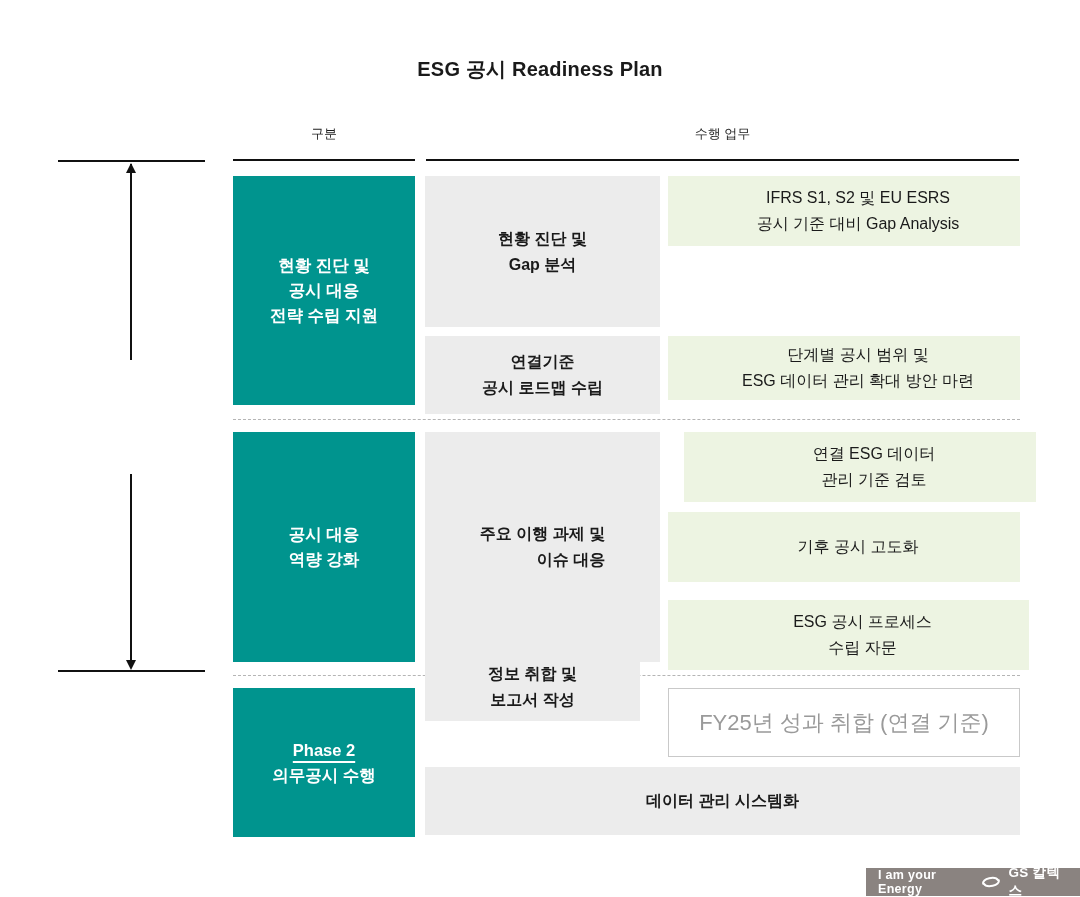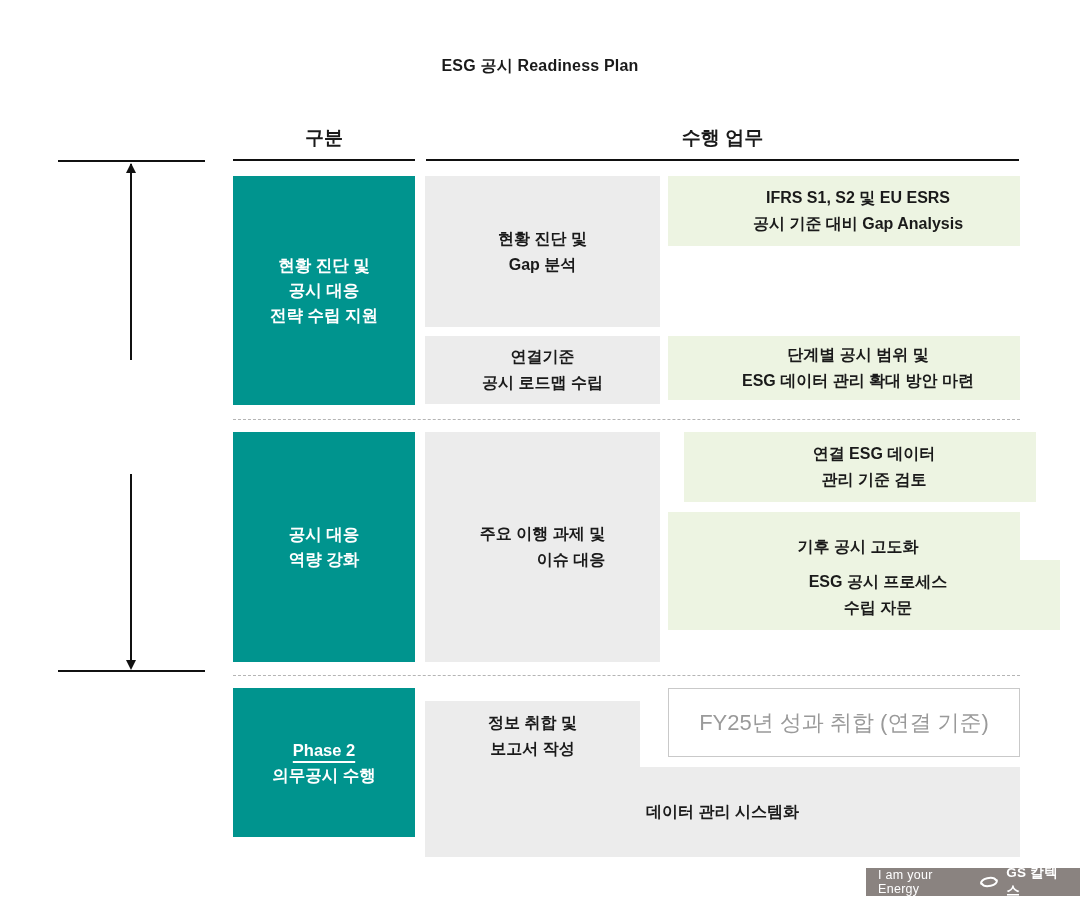--- a/index.html
+++ b/index.html
@@ -1,23 +1,23 @@
 <!DOCTYPE html>
 <html><head>
 <meta charset="utf-8">
 <style>
   * { margin:0; padding:0; box-sizing:border-box; }
   html,body { background:#fff; }
   body { font-family:"Liberation Sans","DejaVu Sans",sans-serif; color:#1a1a1a; }
   .page { position:relative; width:1080px; height:897px; background:#fff; overflow:hidden; }
 
   .title { position:absolute; left:0; top:56px; width:1080px; text-align:center;
-           font-size:16px; font-weight:bold; letter-spacing:0.2px; }
+           font-size:20px; font-weight:bold; letter-spacing:0.2px; }
 
-  .col-header { position:absolute; top:125px; text-align:center; font-size:19px; font-weight:bold; }
+  .col-header { position:absolute; top:125px; text-align:center; font-size:13px; font-weight:normal; }
   .col-header.cat  { left:233px; width:182px; }
   .col-header.task { left:426px; width:593px; }
   .header-rule { position:absolute; top:159px; height:2px; background:#111; }
   .header-rule.cat  { left:233px; width:182px; }
   .header-rule.task { left:426px; width:593px; }
 
   
   .bracket-line { position:absolute; height:2px; background:#111; left:58px; width:147px; }
   .bracket-line.top { top:160px; }
   .bracket-line.bottom { top:670px; }
@@ -29,56 +29,56 @@
   .arrowhead.up   { top:163px; border-bottom:10px solid #111; }
   .arrowhead.down { top:660px; border-top:10px solid #111; }
   .bracket-label { position:absolute; left:36px; top:372px; width:190px; text-align:center;
                    font-size:17px; font-weight:bold; line-height:30px; white-space:pre-line; }
 
   
   .box { position:absolute; display:flex; align-items:center; justify-content:center;
          text-align:center; white-space:pre-line; }
   .box.cat  { background:#00948E; color:#fff; font-size:16.5px; font-weight:bold; line-height:25px; }
   .box.gray { background:#ECECEC; font-size:16px; font-weight:bold; line-height:26px; }
-  .box.green{ background:#EDF4E2; font-size:16px; font-weight:bold; line-height:26px;padding-left:28px; }
+  .box.green{ background:#EDF4E2; font-size:16px; font-weight:normal; line-height:26px;padding-left:28px; }
   .box.outline { background:#fff; border:1px solid #C9C9C9; color:#9A9A9A;
                  font-size:22px; font-weight:normal; line-height:26px; }
 
   .dashed-divider { position:absolute; left:233px; width:787px; height:0;
                     border-top:1.5px dashed #B5B5B5; }
   .dashed-divider.d1 { top:419px; }
   .dashed-divider.d2 { top:675px; }
 
   
   .cat1 { left:233px; top:176px; width:182px; height:229px; }
   .act1a{ left:425px; top:176px; width:235px; height:151px; }
-  .act1b{ left:425px; top:336px; width:235px; height:68px; }
+  .act1b{ left:425px; top:336px; width:235px; height:78px; }
   .tsk1a{ left:668px; top:176px; width:352px; height:70px; }
   .tsk1b{ left:668px; top:256px; width:352px; height:71px; }
   .tsk1c{ left:668px; top:336px; width:352px; height:64px; }
 
   .cat2 { left:233px; top:432px; width:182px; height:230px; }
   .act2 { left:425px; top:432px; width:235px; height:230px; flex-direction:column; }
   .act2 .secondary { font-weight:normal; font-size:15.5px; margin-top:23px; line-height:26px; white-space:pre-line; }
   .act2 .primary { line-height:26px; white-space:pre-line;text-align:right; }
   .tsk2a{ left:684px; top:432px; width:352px; height:70px; }
   .tsk2b{ left:668px; top:512px; width:352px; height:70px; }
-  .tsk2c{ left:668px; top:560px; width:392px; height:70px; }
+  .tsk2c{ left:668px; top:600px; width:361px; height:70px; }
 
   .cat3 { left:233px; top:688px; width:182px; height:149px; flex-direction:column; line-height:30px; }
   .cat3 .phase { text-decoration:underline; text-underline-offset:5px; text-decoration-thickness:1.5px; }
-  .act3 { left:425px; top:701px; width:215px; height:69px; }
+  .act3 { left:425px; top:652px; width:215px; height:69px; }
   .tsk3 { left:668px; top:688px; width:352px; height:69px; }
-  .tsk3w{ left:425px; top:767px; width:595px; height:90px;text-align:center; }
+  .tsk3w{ left:425px; top:767px; width:595px; height:68px;text-align:center; }
 
   
   .footer-bar { position:absolute; left:866px; top:868px; width:214px; height:28px;
                 background:#8A8380; display:flex; align-items:center; justify-content:flex-end;
                 padding:0 12px; gap:7px; }
-  .footer-slogan { color:#fff; font-size:12.5px; font-weight:normal; letter-spacing:0.3px; }
+  .footer-slogan { color:#fff; font-size:12.5px; font-weight:bold; letter-spacing:0.3px; }
   .footer-brand  { color:#fff; font-size:13.5px; font-weight:bold; letter-spacing:0.3px; }
   .gs-icon { width:20px; height:20px; display:block; }
 </style>
 </head>
 <body>
 
 <div class="page">
 
   <div class="title">ESG 공시 Readiness Plan</div>
 

